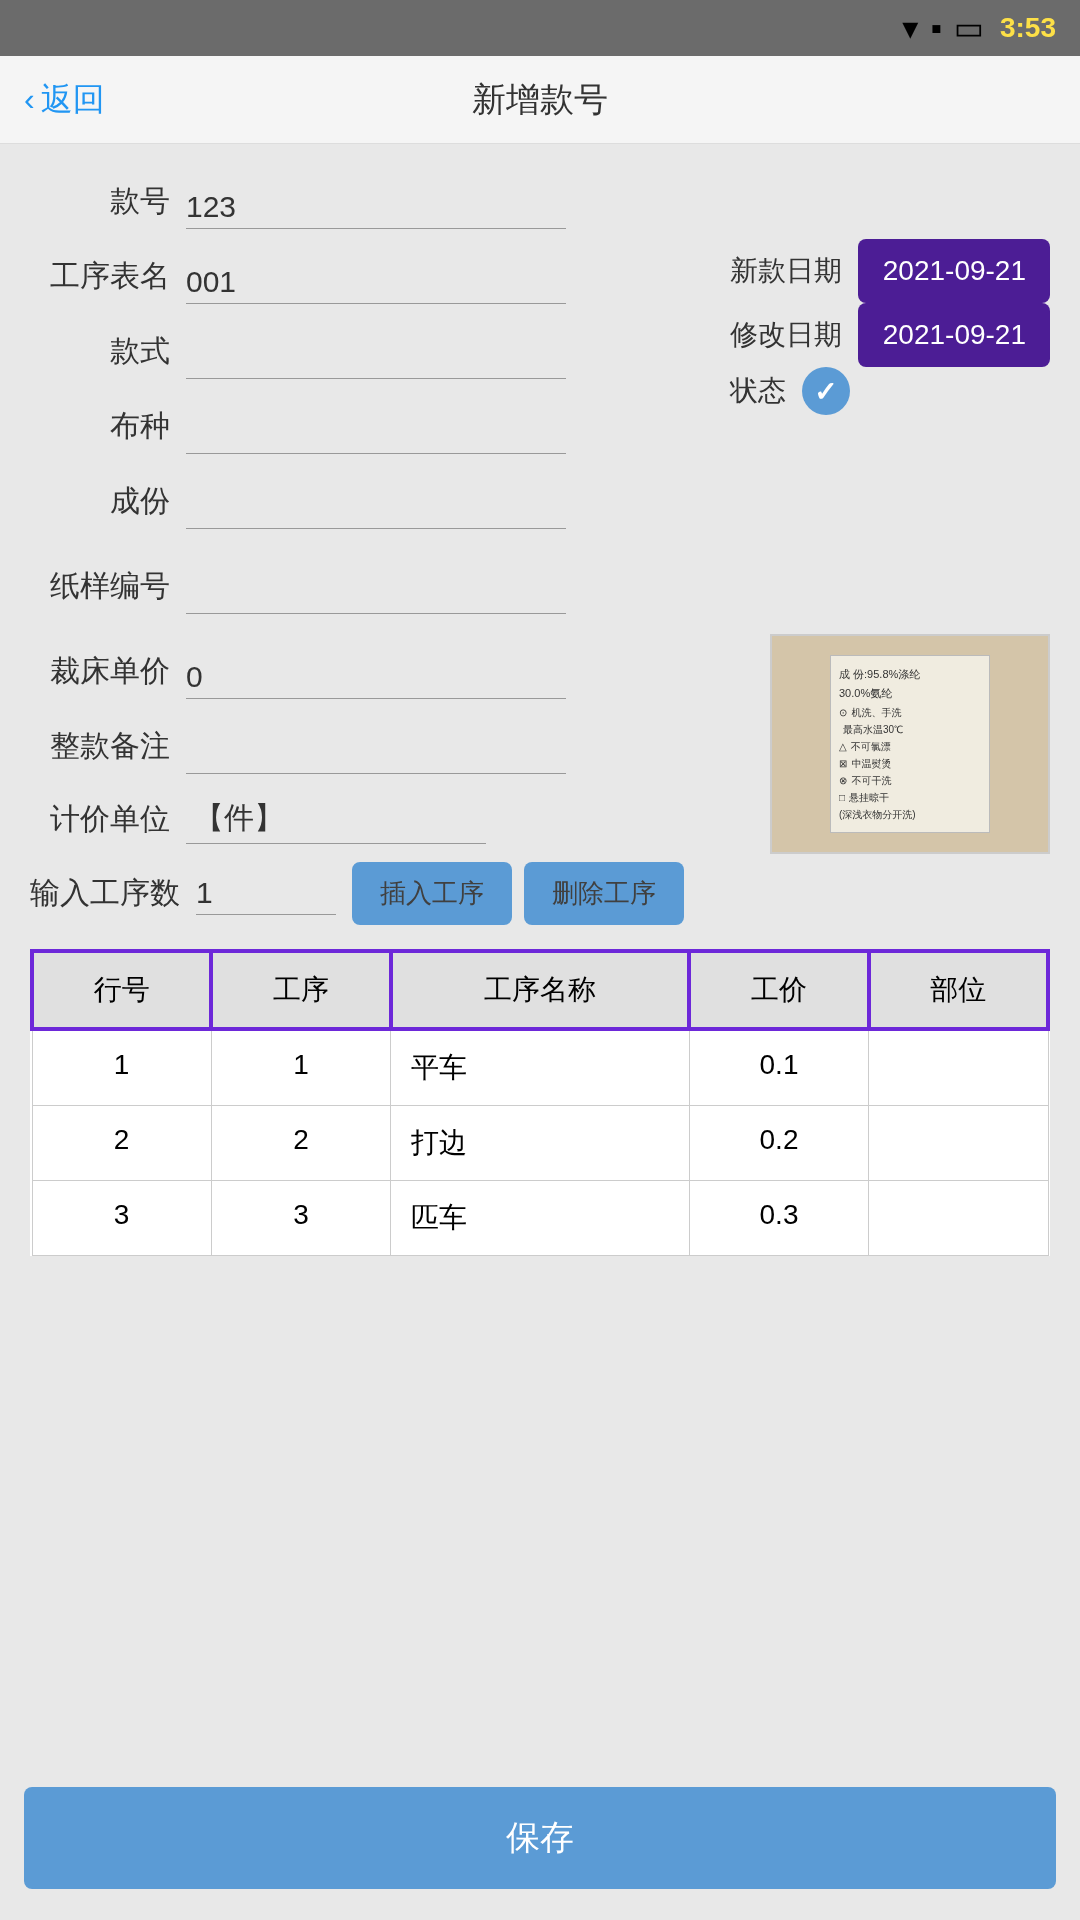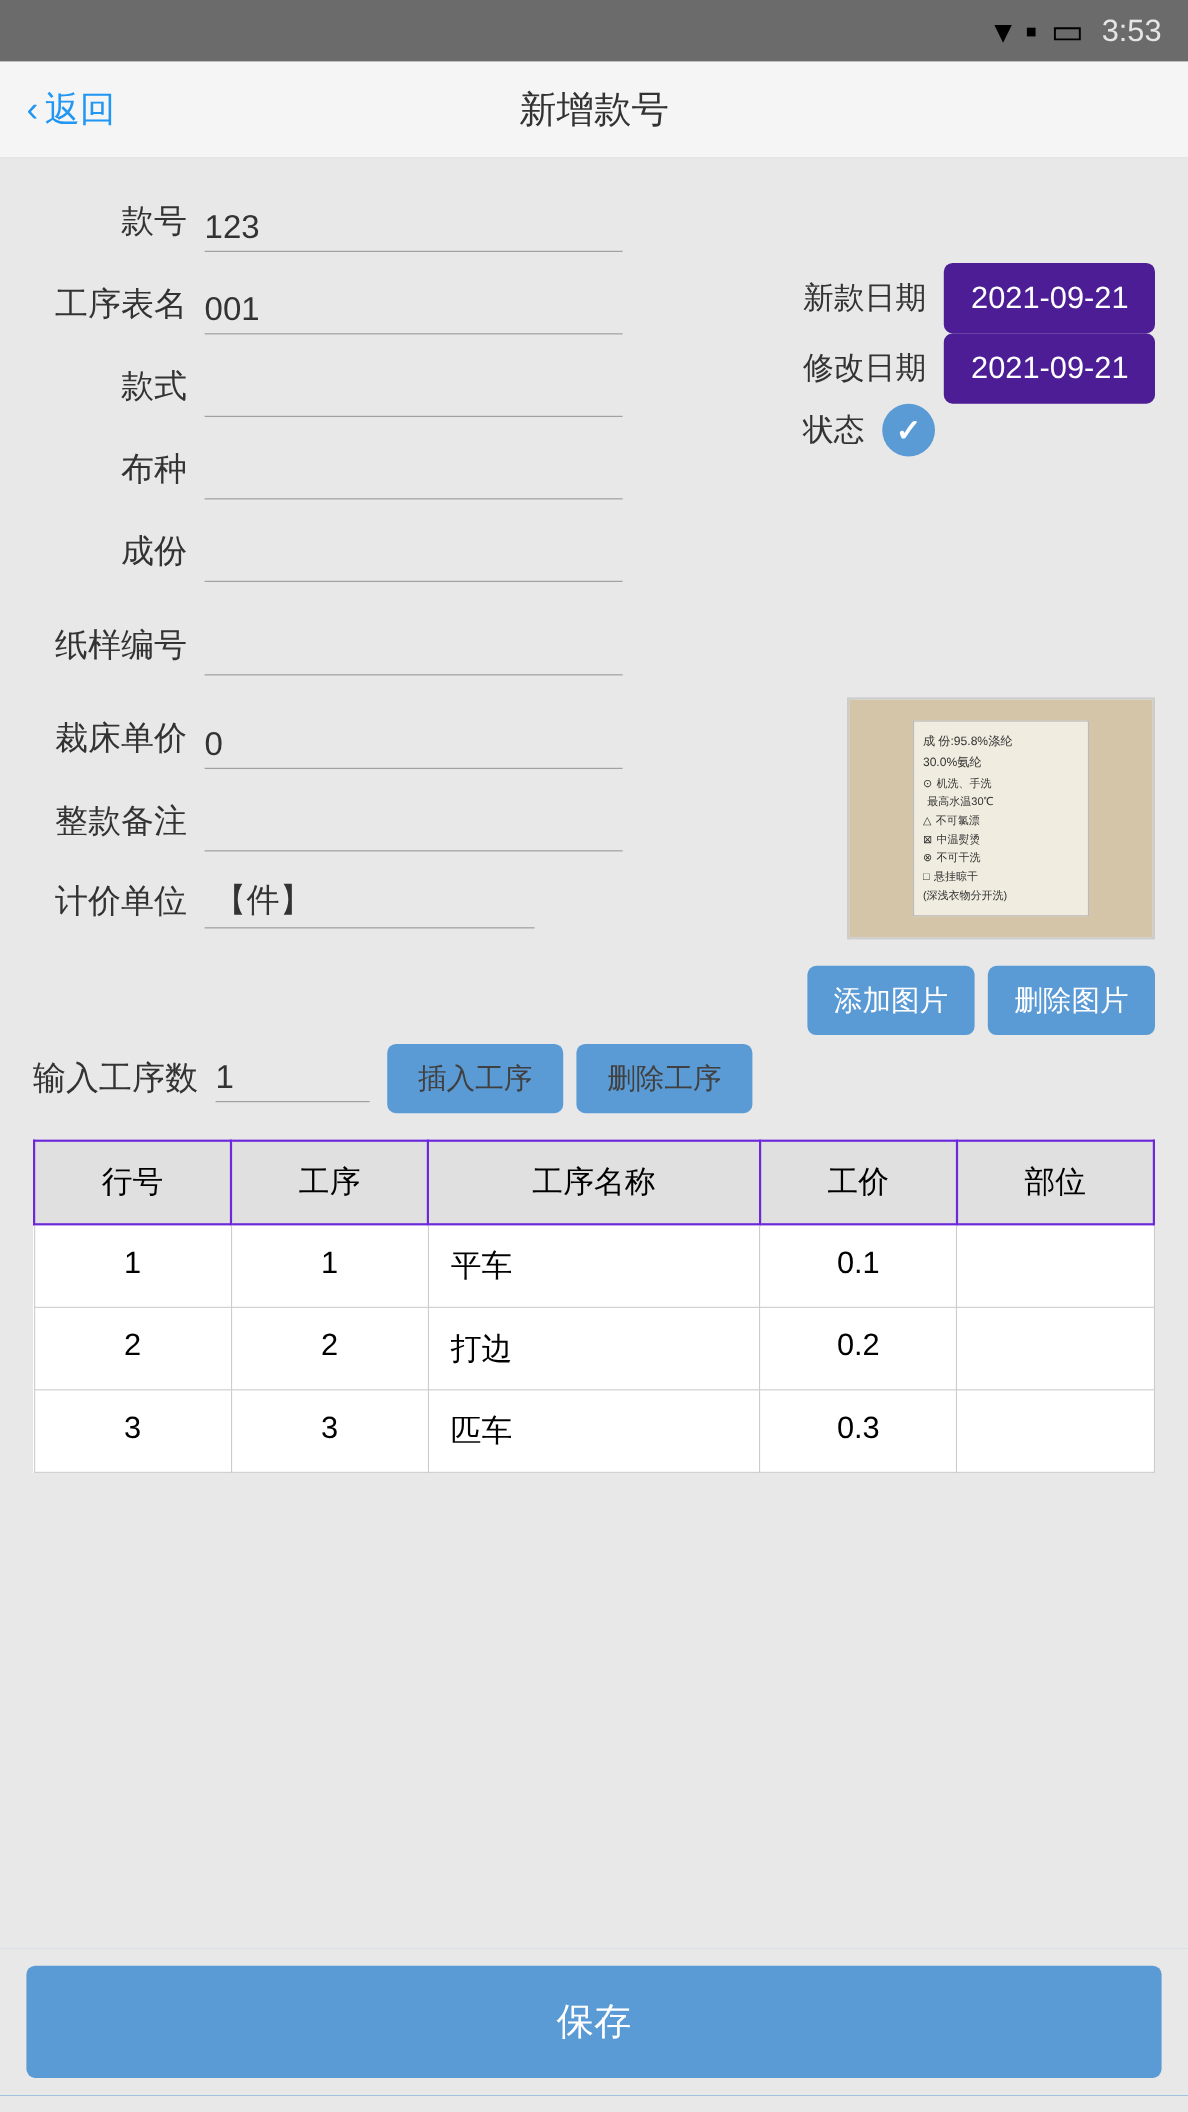--- a/index.html
+++ b/index.html
@@ -18,23 +18,23 @@
     .status-bar {
       background: #6b6b6b;
       height: 56px;
       display: flex;
       align-items: center;
       justify-content: flex-end;
       padding: 0 24px;
       gap: 16px;
     }
     .status-bar-time {
-      color: #e5e5e5;
+      color: #fde047;
       font-size: 28px;
-      font-weight: 400;
+      font-weight: 700;
     }
     .status-icons {
       display: flex;
       align-items: center;
       gap: 12px;
     }
 
     
     .nav-bar {
       background: #f5f5f5;
@@ -274,21 +274,21 @@
     
     .data-table {
       width: 100%;
       border-collapse: collapse;
       border: 1px solid #ccc;
       background: #fff;
     }
 
     .data-table th {
       background: #e0e0e0;
-      border: 2px solid #6d28d9;
+      border: 4px solid #6d28d9;
       padding: 18px 12px;
       font-size: 28px;
       text-align: center;
       font-weight: 500;
     }
 
     .data-table td {
       border: 1px solid #ccc;
       padding: 18px 12px;
       font-size: 28px;
@@ -456,24 +456,20 @@
                 <div class="care-icon-row">
                   <span>□</span>
                   <span>悬挂晾干</span>
                 </div>
                 <div class="care-icon-row">
                   <span>(深浅衣物分开洗)</span>
                 </div>
               </div>
             </div>
           </div>
-        </div>
-        <div class="image-buttons">
-          <button class="img-btn">添加图片</button>
-          <button class="img-btn">删除图片</button>
         </div>
       </div>
     </div>
 
     <div style="display:flex; align-items:center; gap:16px; padding: 8px 0;">
       <span class="form-label">输入工序数</span>
       <input class="form-input" type="text" value="1" style="max-width: 140px;">
       <div class="process-btns">
         <button class="process-btn">插入工序</button>
         <button class="process-btn">删除工序</button>

